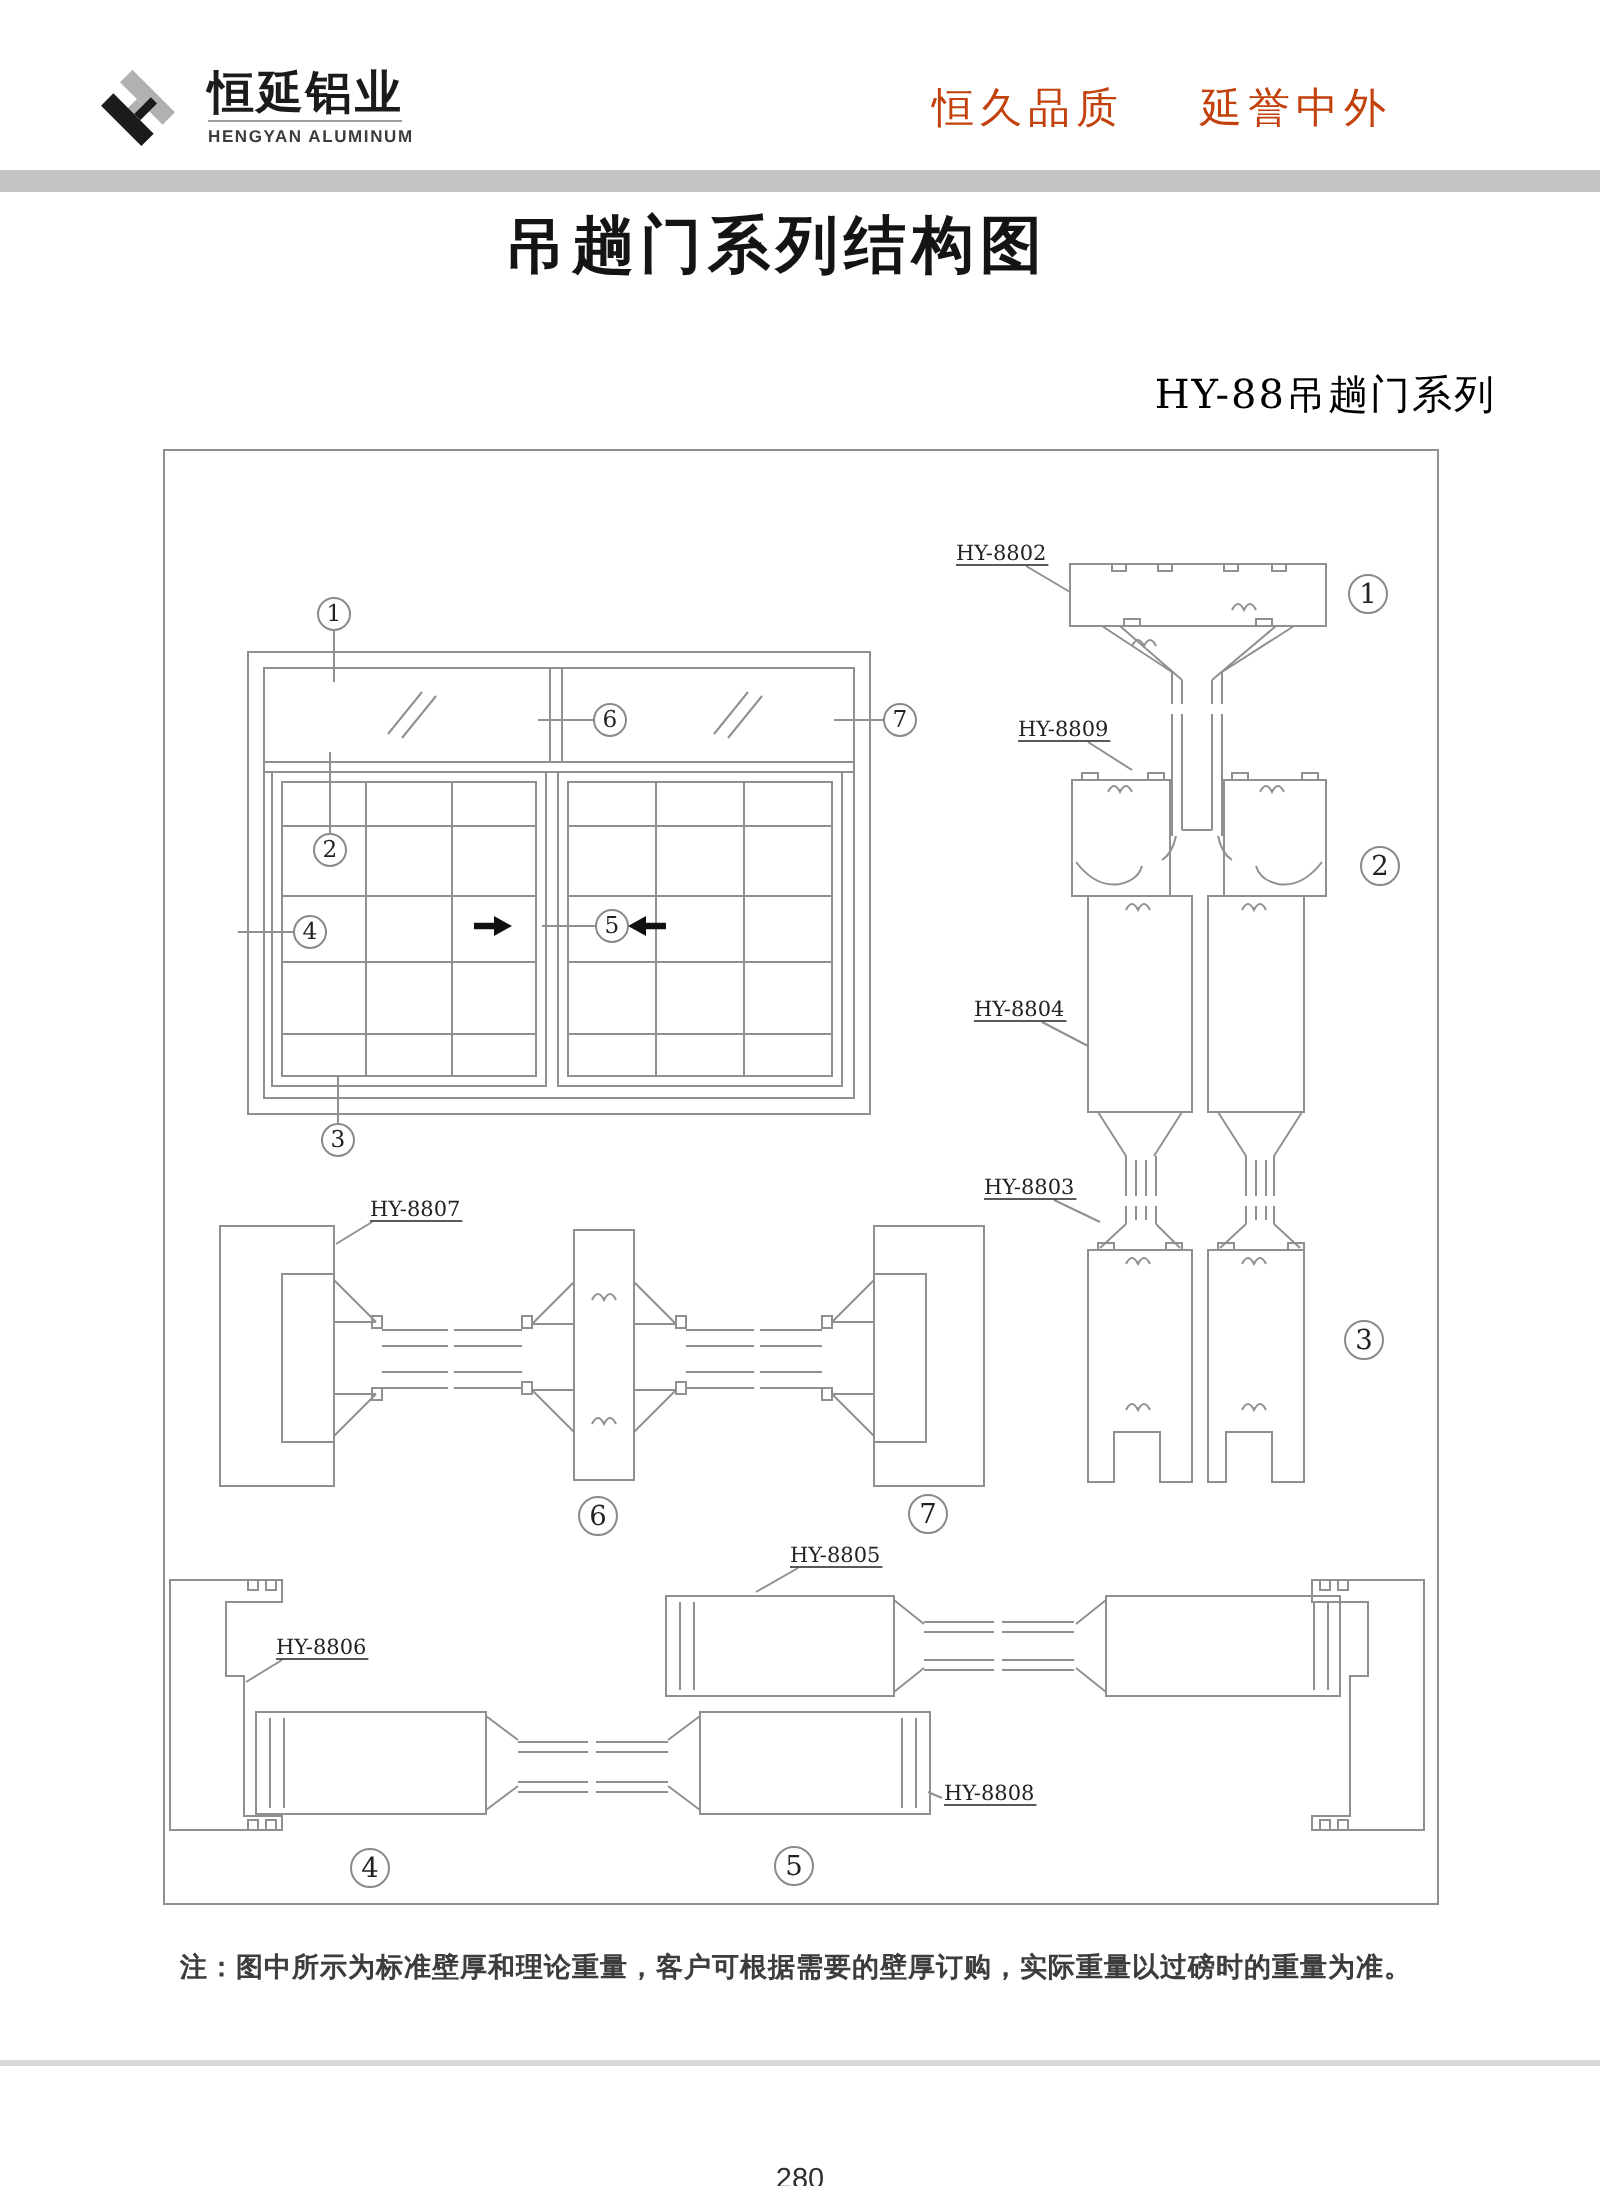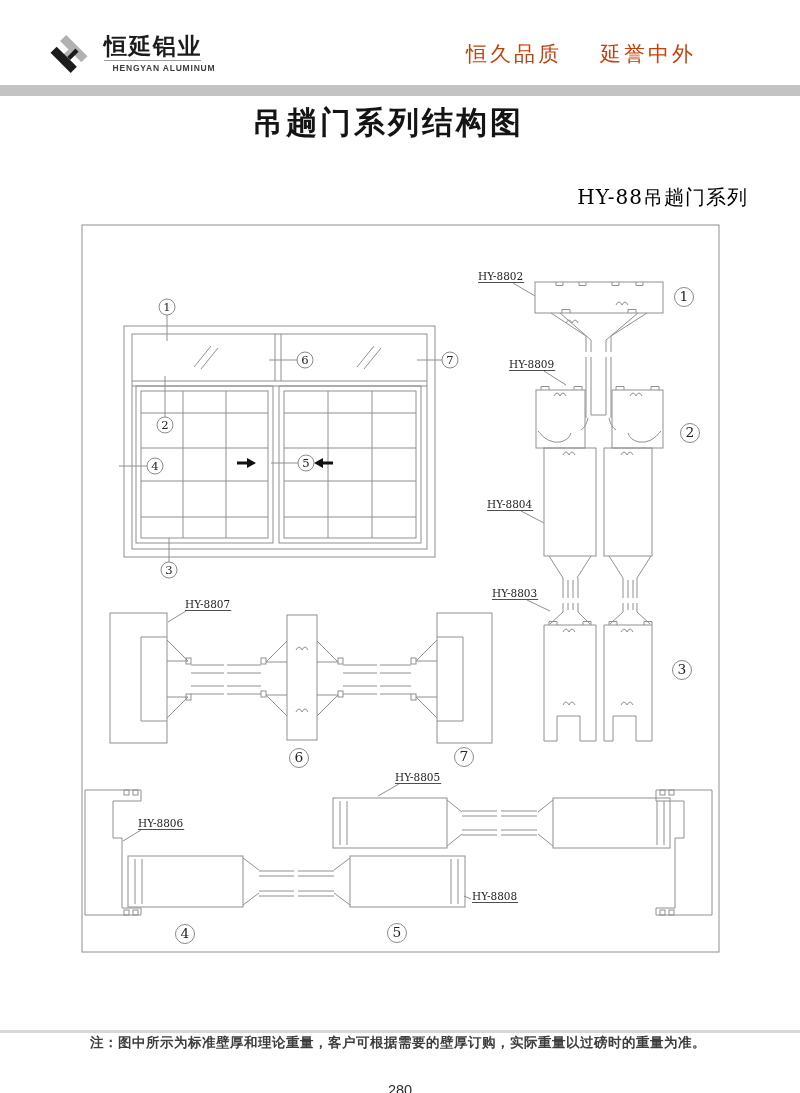--- a/index.html
+++ b/index.html
@@ -5,38 +5,38 @@
   html,body{margin:0;padding:0;background:#fff;}
   .page{position:relative;width:800px;height:1093px;background:#ffffff;overflow:hidden;
         font-family:"Liberation Sans",sans-serif;border-radius:30px;}
 
   
   .header{position:absolute;top:0;left:0;width:800px;height:96px;}
   .logo-mark{position:absolute;left:50px;top:31px;width:38px;height:47px;}
   .logo-text{position:absolute;left:104px;top:34px;width:120px;}
   .logo-cn{font-size:23px;font-weight:bold;color:#1b1b1b;letter-spacing:1.5px;line-height:24px;white-space:nowrap;}
   .logo-rule{height:1px;background:#9c9c9c;margin:2px 0 2px 0;width:97px;}
-  .logo-en{font-size:8.5px;color:#3c3c3c;letter-spacing:0.8px;white-space:nowrap;font-weight:bold;text-align:center;}
+  .logo-en{font-size:8.5px;color:#3c3c3c;letter-spacing:0.8px;white-space:nowrap;font-weight:bold;}
   .slogan{position:absolute;left:466px;top:40px;font-size:21px;color:#c2410c;letter-spacing:3px;white-space:nowrap;}
   .slogan .gap{display:inline-block;width:38px;}
   .header-bar{position:absolute;top:85px;left:0;width:800px;height:11px;background:#c3c3c3;}
 
   
   .page-title{position:absolute;top:102px;left:0;width:776px;text-align:center;margin:0;
               font-size:31px;font-weight:bold;color:#141414;letter-spacing:3px;}
   .series-title{position:absolute;top:184px;right:52px;font-family:"DejaVu Serif","Liberation Serif",serif;
               font-size:20px;color:#000;letter-spacing:1px;white-space:nowrap;}
 
   
   .drawing{position:absolute;top:0;left:0;pointer-events:none;}
   .ln{fill:none;stroke:#909090;stroke-width:1;}
   .arrow{fill:#111;stroke:none;}
 
   
-  .footer-note{position:absolute;top:1034px;left:90px;font-size:13.5px;font-weight:bold;color:#3d3d3d;
+  .footer-note{position:absolute;top:975px;left:90px;font-size:13.5px;font-weight:bold;color:#3d3d3d;
                letter-spacing:0.5px;white-space:nowrap;}
   .footer-line{position:absolute;top:1030px;left:0;width:800px;height:3px;background:#d8d8d8;}
   .page-number{position:absolute;top:1038px;left:0;width:800px;text-align:center;font-size:14.5px;color:#2e2e2e;margin-top:44px;}
 </style>
 </head>
 <body>
 
 <div class="page">
 
   <div class="header">

